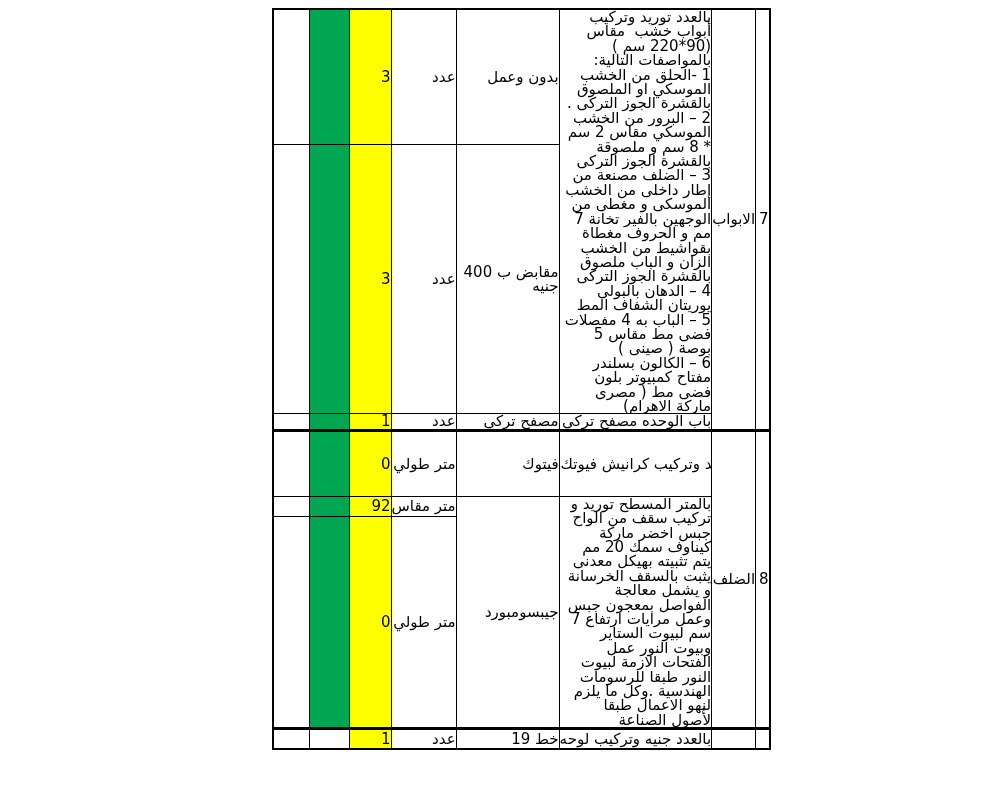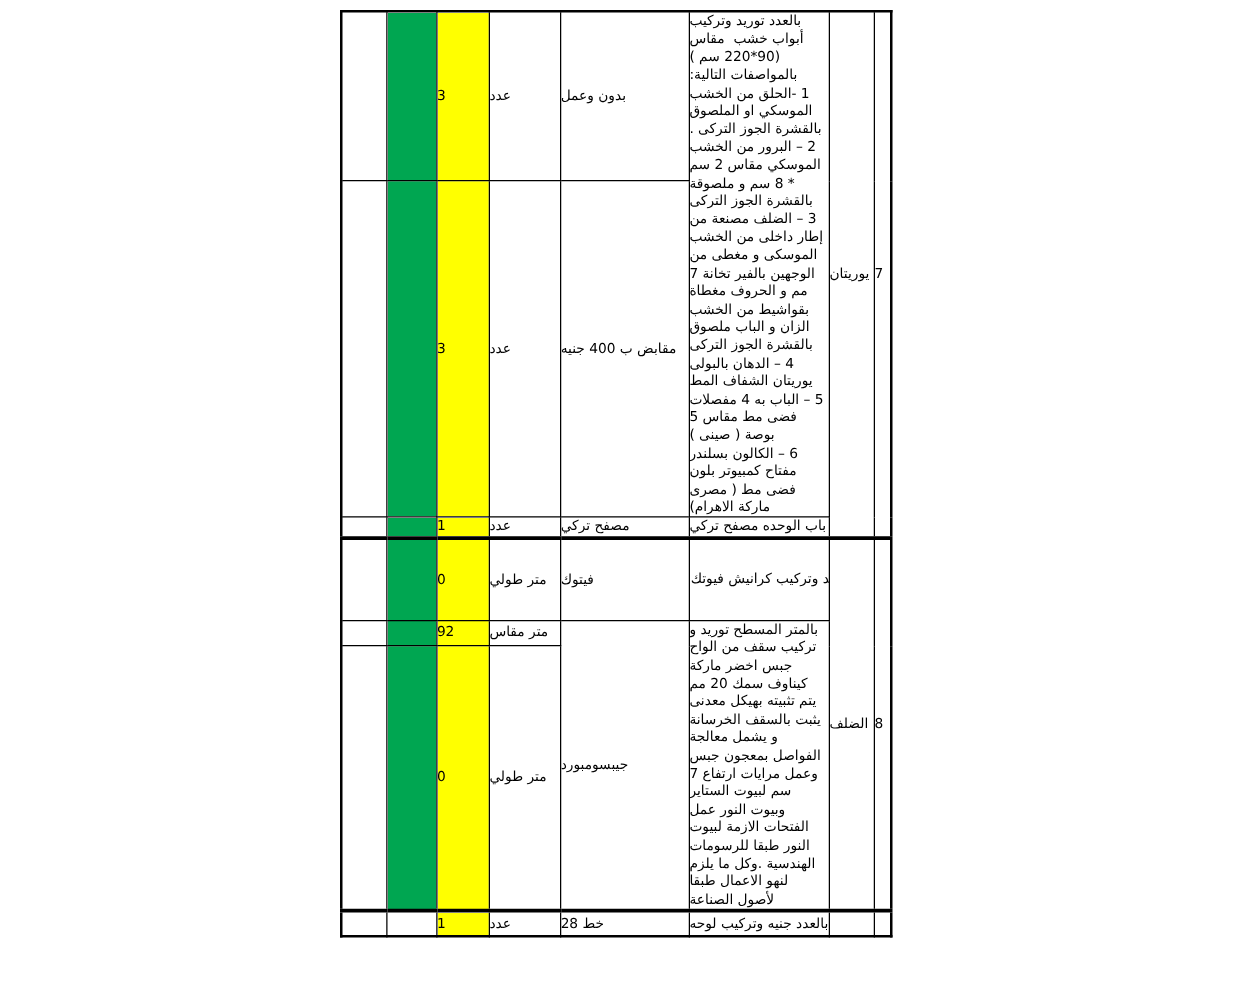--- a/index.html
+++ b/index.html
@@ -17,22 +17,22 @@
     border-collapse:collapse;
     table-layout:fixed;
     direction:rtl; 
   }
   
   table.boq{direction:ltr;}
   table.boq td{
     border:1px solid #000;
     padding:0;
     vertical-align:middle;
-    text-align:left;
-    font-size:11px;
+    text-align:right;
+    font-size:15px;
     line-height:14.4px;
     direction:rtl;
     unicode-bidi:plaintext;
     overflow:hidden;
   }
   table.boq{border:2px solid #000;}
   col.c1{width:36px;}  col.c2{width:40px;}  col.c3{width:42px;}
   col.c4{width:57px;}  col.c5{width:103px;} col.c6{width:103px;}
   col.c7{width:36px;}  col.c8{width:14px;}
   tr.rA{height:129px;} tr.rB{height:256px;} tr.rC{height:15px;}
@@ -74,21 +74,21 @@
         <td class="yellow">3</td>
         <td>عدد</td>
         <td>بدون وعمل</td>
         <td class="prewrap" rowspan="2">بالعدد توريد وتركيب أبواب خشب  مقاس (90*220 سم ) بالمواصفات التالية:
 1 -الحلق من الخشب الموسكي او الملصوق بالقشرة الجوز التركى .
 2 – البرور من الخشب الموسكي مقاس 2 سم * 8 سم و ملصوقة بالقشرة الجوز التركى
 3 – الضلف مصنعة من إطار داخلى من الخشب الموسكى و مغطى من الوجهين بالفير تخانة 7 مم و الحروف مغطاة بقواشيط من الخشب الزان و الباب ملصوق بالقشرة الجوز التركى
 4 – الدهان بالبولى يوريتان الشفاف المط
 5 – الباب به 4 مفصلات فضى مط مقاس 5 بوصة ( صينى )
 6 – الكالون بسلندر مفتاح كمبيوتر بلون فضى مط ( مصرى ماركة الاهرام)</td>
-        <td class="catcol" rowspan="3">يوريتان</td>
+        <td class="catcol" rowspan="3">الابواب</td>
         <td rowspan="3">7</td>
       </tr>
       <tr class="rB">
         <td></td>
         <td class="green"></td>
         <td class="yellow">3</td>
         <td>عدد</td>
         <td>مقابض ب 400 جنيه</td>
       </tr>
       <tr class="rC">
@@ -123,20 +123,20 @@
         <td></td>
         <td class="green"></td>
         <td class="yellow">0</td>
         <td>متر طولي</td>
       </tr>
       <tr class="rG">
         <td></td>
         <td></td>
         <td class="yellow thin">1</td>
         <td class="thin">عدد</td>
-        <td class="thin">خط 28</td>
+        <td class="thin">خط 19</td>
         <td class="thin">بالعدد جنيه وتركيب لوحه</td>
         <td class="catcol"></td>
         <td></td>
       </tr>
     </tbody>
   </table>
 </div>
 
 </body></html>

